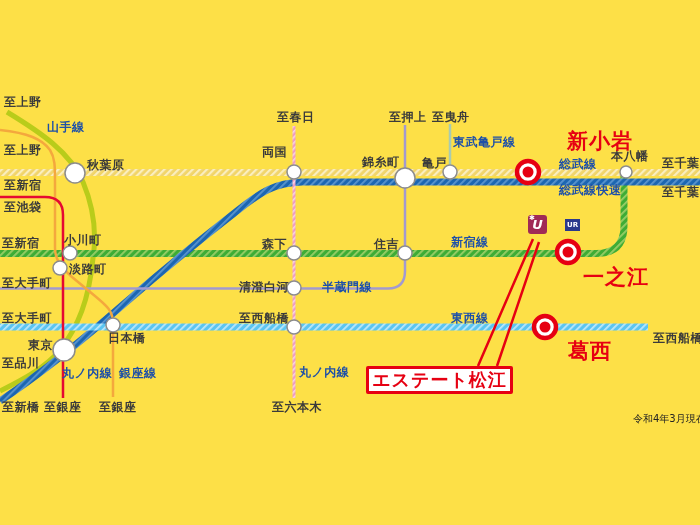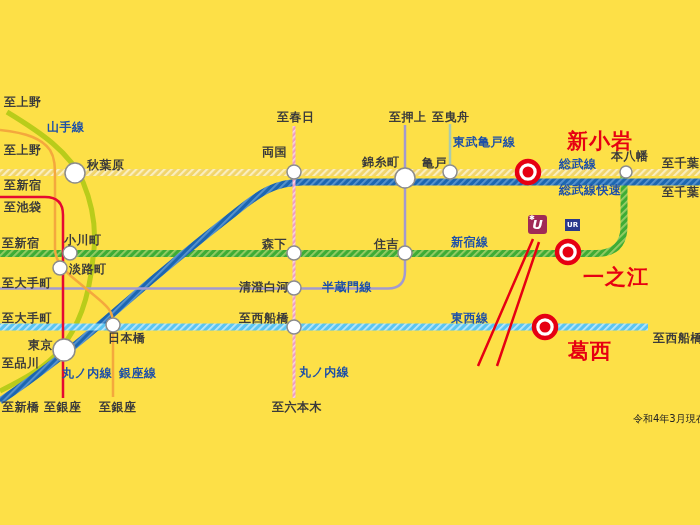--- a/index.html
+++ b/index.html
@@ -146,20 +146,21 @@
   <div class="t blue" style="left:451px;top:312px">東西線</div>
   <div class="t blue" style="left:299px;top:366px">丸ノ内線</div>
   <div class="t blue" style="left:62px;top:367px">丸ノ内線</div>
   <div class="t blue" style="left:119px;top:367px">銀座線</div>
   <div class="t blue" style="left:453px;top:136px">東武亀戸線</div>
 
   <div class="t redbig" style="left:519px;top:131px">新小岩</div>
   <div class="t redbig" style="left:535px;top:267px">一之江</div>
   <div class="t redbig" style="left:520px;top:341px">葛西</div>
 
+  <div class="callout-box">エステート松江</div>
 
   <div class="ur-badge">
     <div class="ur-mark">
       <span class="ur-spark">✱</span>
       <span>U</span>
     </div>
     <div class="ur-txt">UR</div>
   </div>
 
   <div class="t note" style="left:633px;top:414px">令和4年3月現在</div>

